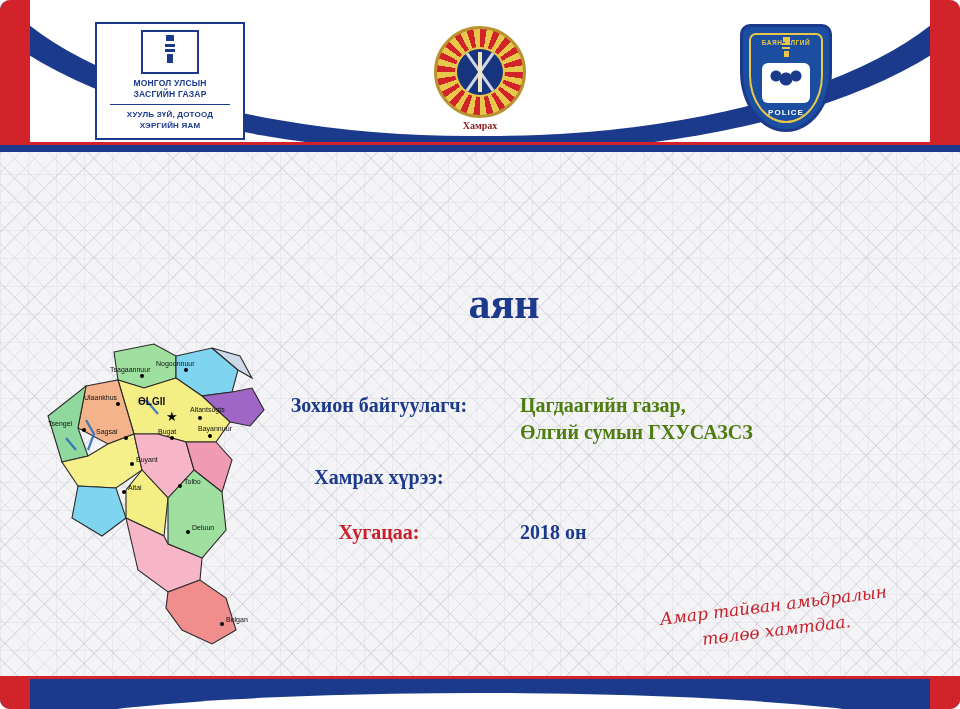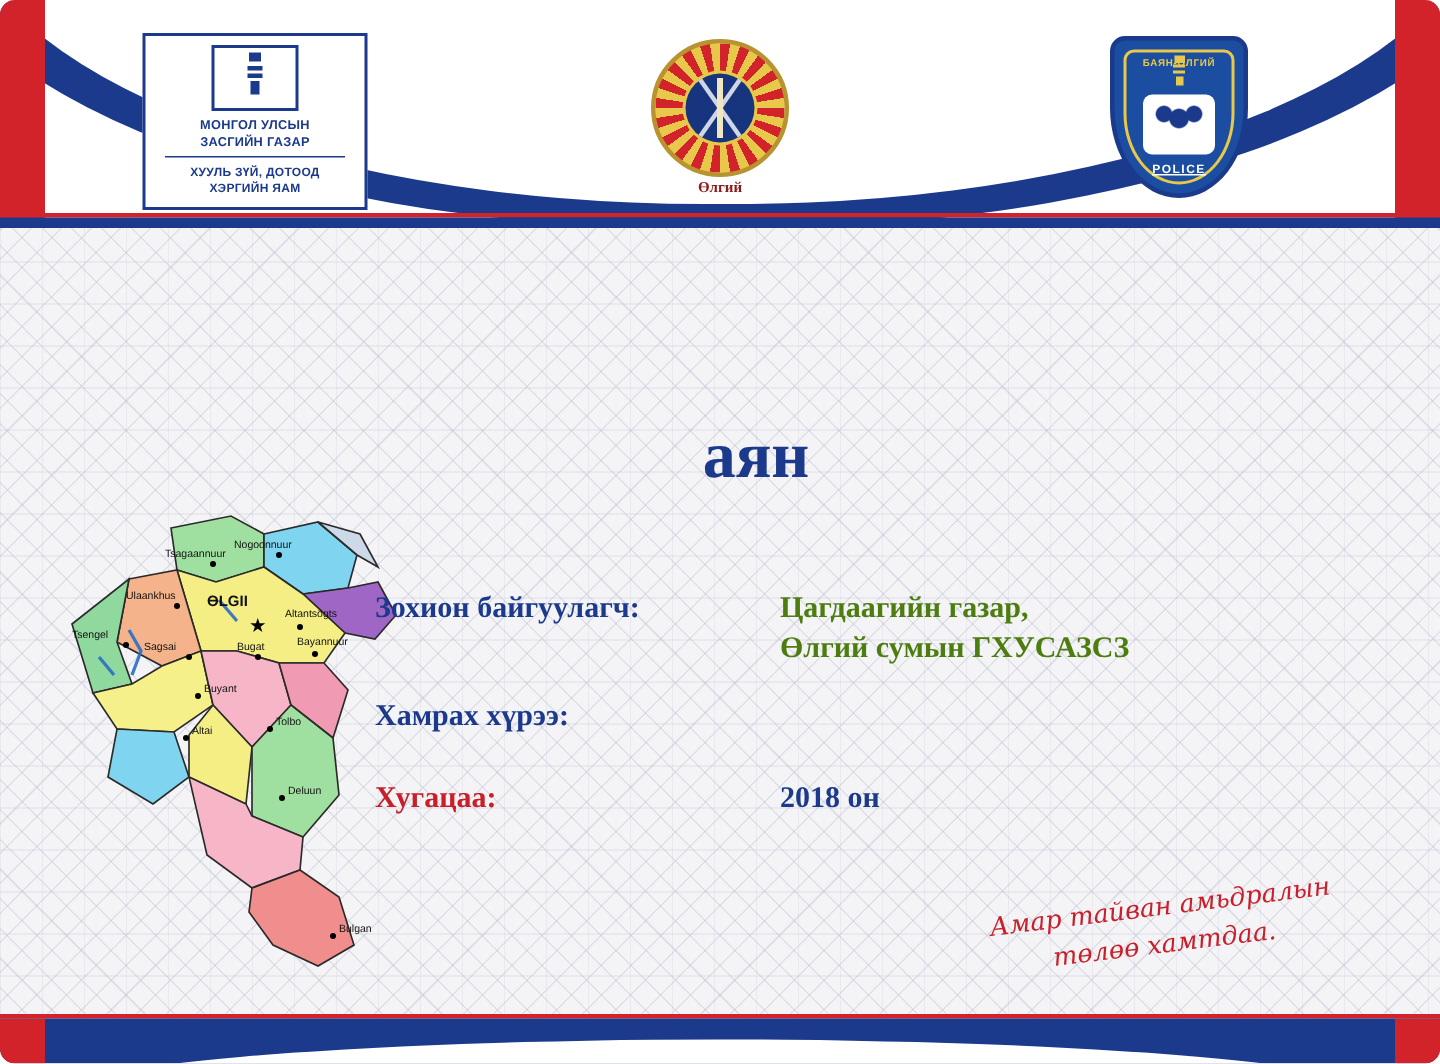--- a/index.html
+++ b/index.html
@@ -255,21 +255,20 @@
   .shield .word {
     position: absolute;
     left: 0; right: 0;
     bottom: 12px;
     text-align: center;
     font-family: "Liberation Sans", sans-serif;
     font-size: 8px;
     letter-spacing: 1px;
     color: #ffffff;
     font-weight: bold;
-    text-decoration: underline;
   }
   .shield .arc {
     position: absolute;
     left: 0; right: 0;
     top: 12px;
     text-align: center;
     font-family: "Liberation Sans", sans-serif;
     font-size: 6.5px;
     letter-spacing: .5px;
     color: #e8c84a;
@@ -366,21 +365,21 @@
     top: 392px;
     width: 660px;
   }
   .info-row {
     display: flex;
     align-items: baseline;
     margin-bottom: 6px;
   }
   .info-label {
     width: 258px;
-    text-align: left;
+    text-align: center;
     padding-right: 12px;
     font-family: "Liberation Serif", serif;
     font-weight: bold;
     font-size: 20px;
     color: #1b3a8c;
     white-space: nowrap;
   }
   .info-value {
     font-family: "Liberation Serif", serif;
     font-weight: bold;
@@ -465,21 +464,21 @@
     <div class="l2">ХУУЛЬ ЗҮЙ, ДОТООД</div>
     <div class="l2">ХЭРГИЙН ЯАМ</div>
   </div>
 
   <div class="logo-center">
     <div class="emblem-round">
       <div class="cross"></div>
       <div class="cross2"></div>
       <div class="spear"></div>
     </div>
-    <div class="emblem-caption">Өлгий</div>
+    <div class="emblem-caption">Хамрах</div>
   </div>
 
   <div class="logo-police">
     <div class="shield">
       <div class="inner"></div>
       <div class="soy2"></div>
       <div class="arc">БАЯН-ӨЛГИЙ</div>
       <div class="disc"></div>
       <div class="fig"></div>
       <div class="word">POLICE</div>

